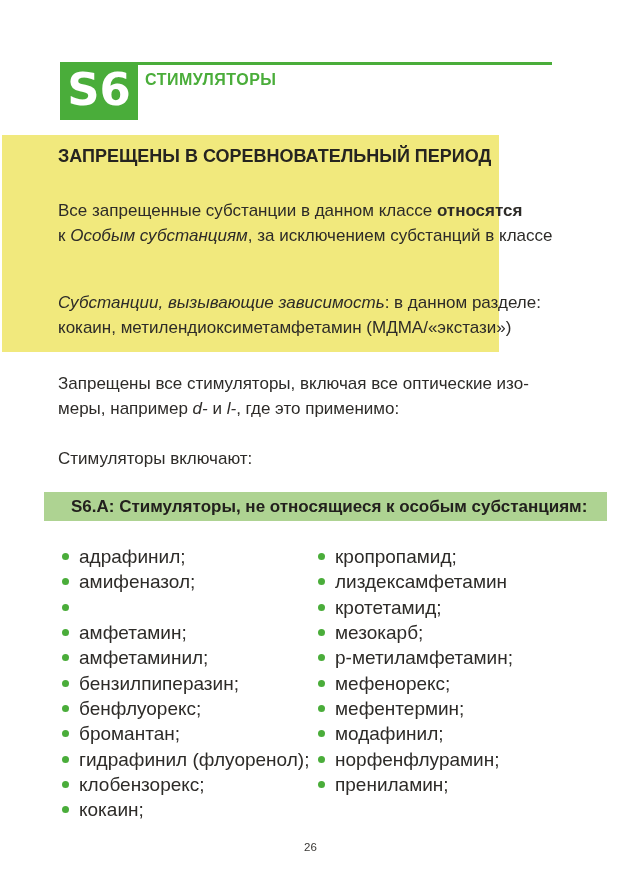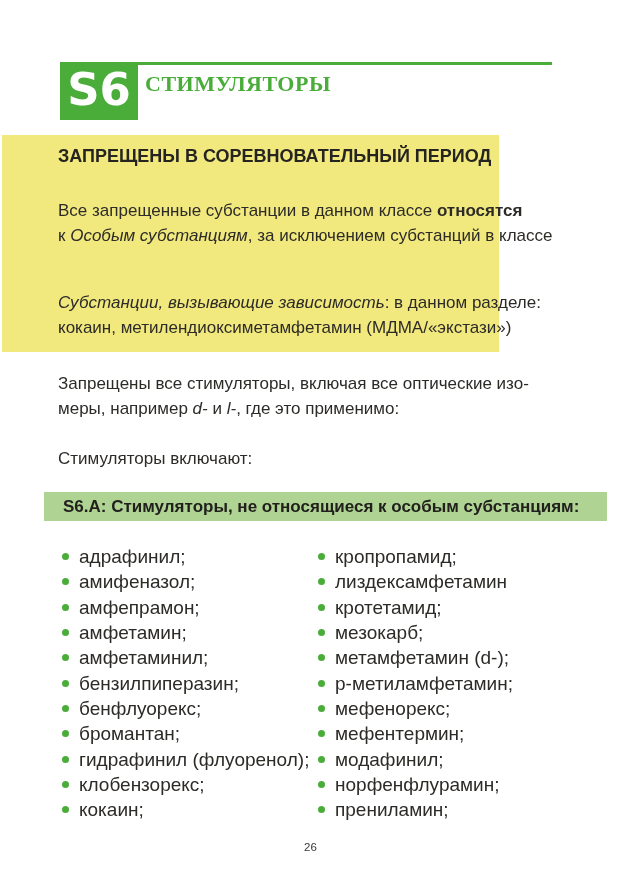--- a/index.html
+++ b/index.html
@@ -33,24 +33,23 @@
     background: var(--accent-green);
     color: #ffffff;
     display: flex; align-items: flex-start; justify-content: center;
     font-family: "DejaVu Sans", sans-serif;
     font-weight: 700; font-size: 45px; line-height: 1;
     padding-top: 2px;
   }
   .header-title {
     position: absolute; left: 145px; top: 71px;
     color: var(--accent-green);
-    font-weight: 700; font-size: 22px;
+    font-weight: 700; font-size: 16px;
     letter-spacing: 0.5px;
     white-space: nowrap;
-    font-family: Liberation Serif, serif;
   }
 
   
   .yellow-box {
     position: absolute; left: 2px; top: 135px;
     width: 497px; height: 217px;
     background: var(--highlight-yellow);
   }
   .box-heading {
     position: absolute; left: 56px; top: 11px;
@@ -74,21 +73,21 @@
   .b { font-weight: 700; }
   .i { font-style: italic; }
 
   
   .section-band {
     position: absolute; left: 44px; top: 492px;
     width: 563px; height: 29px;
     background: var(--band-green);
     font-weight: 700; font-size: 17px;
     line-height: 29px;
-    padding-left: 19px;
+    padding-left: 27px;
     white-space: nowrap;
     color: #22201d;
   }
 
   
   .substance-list { position: absolute; top: 545px; left: 0; width: 621px; }
   ul.col {
     position: absolute; top: 0; margin: 0; padding: 0; list-style: none;
   }
   ul.col-left  { left: 62px;  width: 250px; }
@@ -153,21 +152,20 @@
     <li>
         <span class="dot"></span>
         <span>адрафинил;</span>
       </li>
         <li>
         <span class="dot"></span>
         <span>амифеназол;</span>
       </li>
         <li>
         <span class="dot"></span>
-        <span>амфепрамон;</span>
       </li>
         <li>
         <span class="dot"></span>
         <span>амфетамин;</span>
       </li>
         <li>
         <span class="dot"></span>
         <span>амфетаминил;</span>
       </li>
         <li>
@@ -208,24 +206,20 @@
         <li>
         <span class="dot"></span>
         <span>кротетамид;</span>
       </li>
         <li>
         <span class="dot"></span>
         <span>мезокарб;</span>
       </li>
         <li>
         <span class="dot"></span>
-        <span>метамфетамин (d-);</span>
-      </li>
-        <li>
-        <span class="dot"></span>
         <span>p-метиламфетамин;</span>
       </li>
         <li>
         <span class="dot"></span>
         <span>мефенорекс;</span>
       </li>
         <li>
         <span class="dot"></span>
         <span>мефентермин;</span>
       </li>

